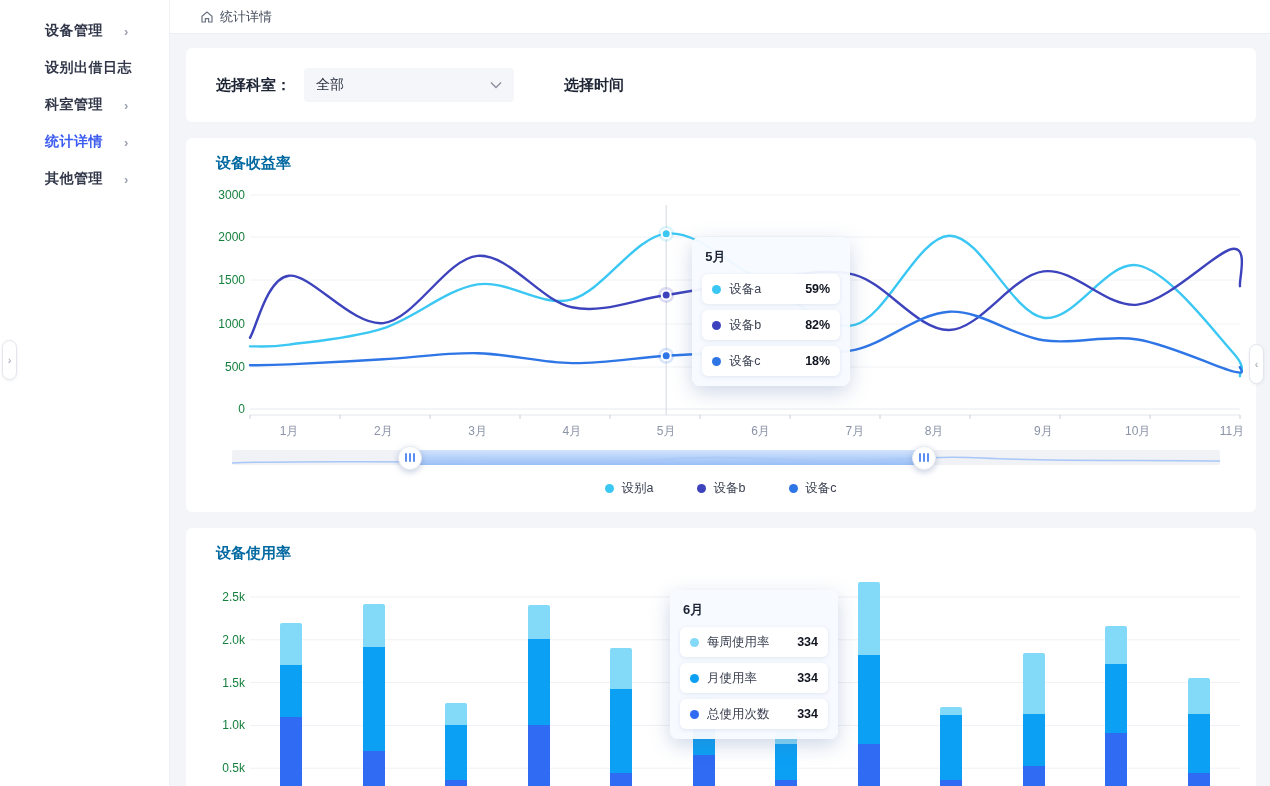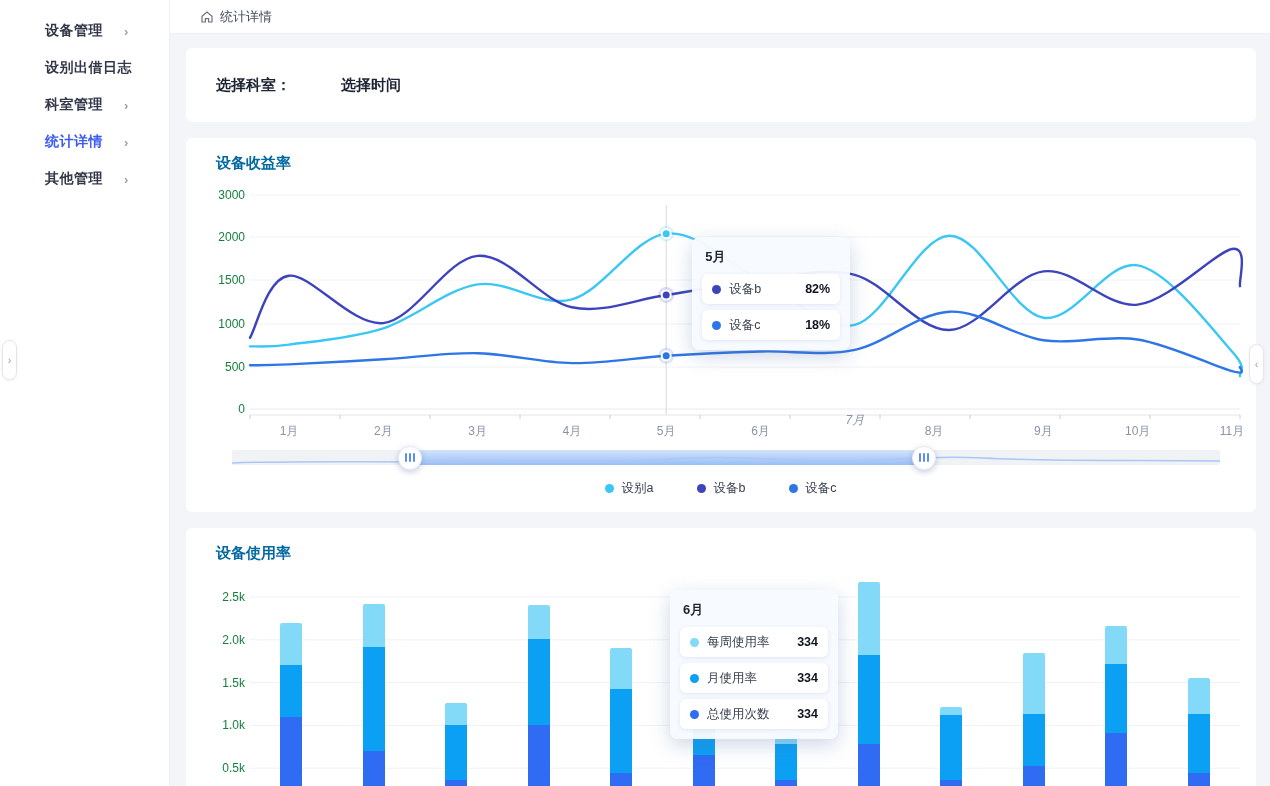--- a/index.html
+++ b/index.html
@@ -101,20 +101,26 @@
   <div class="crumb">
     <svg width="14" height="14" viewBox="0 0 14 14" fill="none" stroke="#6b7280" stroke-width="1.2">
       <path d="M2 6.2 L7 2 L12 6.2 V12 H8.6 V8.6 H5.4 V12 H2 Z"></path>
     </svg>
     <span>统计详情</span>
   </div>
 </div>
 
 <div class="card filter-card">
   <span class="f-label">选择科室：</span>
+  <div class="select-box">
+    <span class="val">全部</span>
+    <svg width="12" height="8" viewBox="0 0 12 8" fill="none" stroke="#8a909c" stroke-width="1.4">
+      <path d="M1 1.5 L6 6.5 L11 1.5"></path>
+    </svg>
+  </div>
   <span class="f-label time-label">选择时间</span>
 </div>
 
 <div class="card chart-card card1" id="card1">
   <div class="chart-title">设备收益率</div>
 <div class="axis-label-y" style="left: 13px; top: 57px;">3000</div>
     <div class="axis-label-y" style="left: 13px; top: 99px;">2000</div>
     <div class="axis-label-y" style="left: 13px; top: 142px;">1500</div>
     <div class="axis-label-y" style="left: 13px; top: 186px;">1000</div>
     <div class="axis-label-y" style="left: 13px; top: 229px;">500</div>
@@ -149,27 +155,32 @@
       <circle cx="480.2" cy="156.96" r="4.5" fill="#3d43bc" stroke="#ffffff" stroke-width="2"></circle>
       <circle cx="480.2" cy="217.82" r="8" fill="#2e75e6" opacity="0.18"></circle>
       <circle cx="480.2" cy="217.82" r="4.5" fill="#2e75e6" stroke="#ffffff" stroke-width="2"></circle>
     </svg>
     <div class="axis-label-x" style="left: 103px; top: 285px;">1月</div>
     <div class="axis-label-x" style="left: 197.3px; top: 285px;">2月</div>
     <div class="axis-label-x" style="left: 291.6px; top: 285px;">3月</div>
     <div class="axis-label-x" style="left: 385.9px; top: 285px;">4月</div>
     <div class="axis-label-x" style="left: 480.2px; top: 285px;">5月</div>
     <div class="axis-label-x" style="left: 574.5px; top: 285px;">6月</div>
-    <div class="axis-label-x" style="left: 668.8px; top: 274px; font-style: italic;">7月</div>
+    <div class="axis-label-x" style="left: 668.8px; top: 285px;">7月</div>
     <div class="axis-label-x" style="left: 748px; top: 285px;">8月</div>
     <div class="axis-label-x" style="left: 857.4px; top: 285px;">9月</div>
     <div class="axis-label-x" style="left: 951.7px; top: 285px;">10月</div>
     <div class="axis-label-x" style="left: 1046px; top: 285px;">11月</div>
     <div class="tooltip" style="left: 506.2px; top: 99px; width: 158px;">
       <div class="tt-title">5月</div>
+      <div class="tt-row">
+        <span class="tt-dot" style="background: rgb(59, 199, 243);"></span>
+        <span class="tt-lbl">设备a</span>
+        <span class="tt-val">59%</span>
+      </div>
       <div class="tt-row">
         <span class="tt-dot" style="background: rgb(61, 67, 188);"></span>
         <span class="tt-lbl">设备b</span>
         <span class="tt-val">82%</span>
       </div>
       <div class="tt-row">
         <span class="tt-dot" style="background: rgb(46, 117, 230);"></span>
         <span class="tt-lbl">设备c</span>
         <span class="tt-val">18%</span>
       </div>

